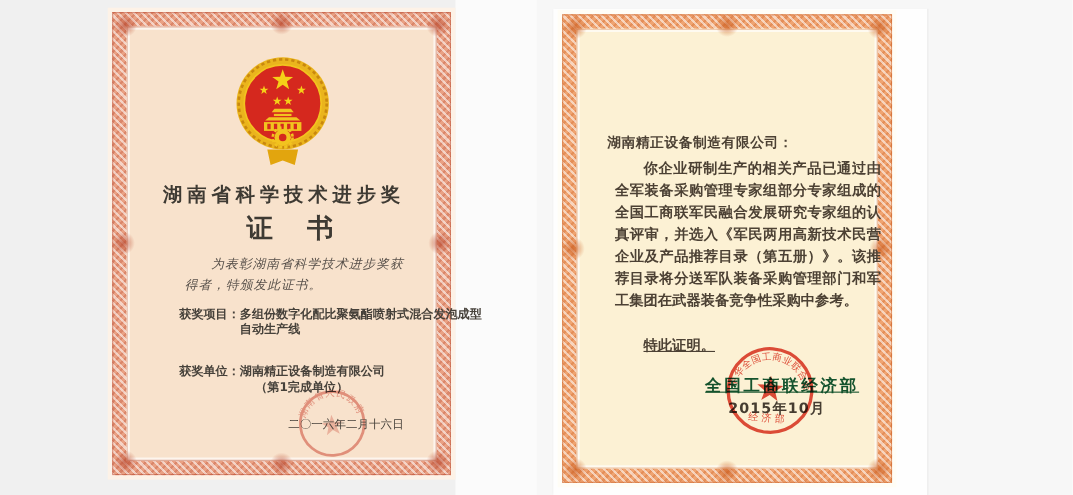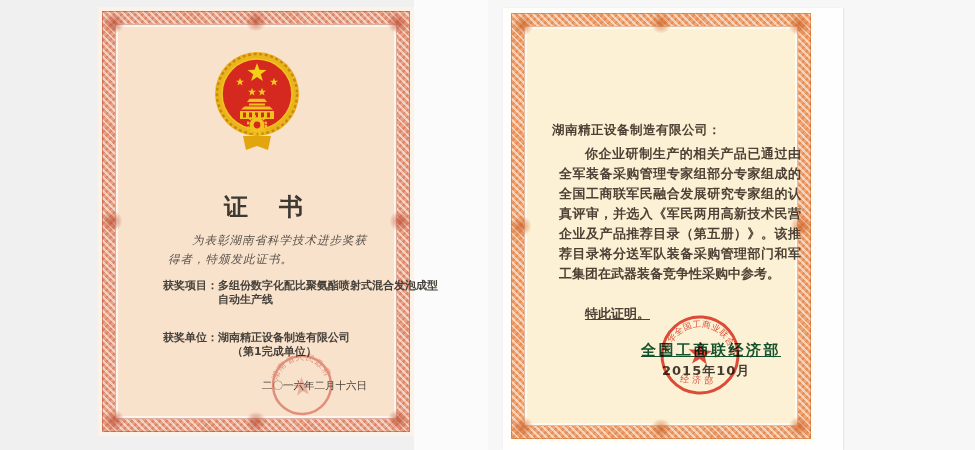--- a/index.html
+++ b/index.html
@@ -96,20 +96,21 @@
       <rect x="31" y="64.5" width="3" height="5" fill="#d5281e"></rect>
       <rect x="37" y="64.5" width="3" height="5" fill="#d5281e"></rect>
       <rect x="43" y="64.5" width="3" height="5" fill="#d5281e"></rect>
       <rect x="49" y="64.5" width="3" height="5" fill="#d5281e"></rect>
       <rect x="55" y="64.5" width="3" height="5" fill="#d5281e"></rect>
       <circle cx="45" cy="77" r="7.5" fill="#f2c31f"></circle>
       <circle cx="45" cy="77" r="9" fill="none" stroke="#f2c31f" stroke-width="2.4" stroke-dasharray="2.6 2.2"></circle>
       <circle cx="45" cy="77" r="3.4" fill="#d5281e"></circle>
     </svg>
 
+    <div class="lt-title">湖南省科学技术进步奖</div>
     <div class="lt-sub">证书</div>
     <div class="lt-dedication">为表彰湖南省科学技术进步奖获得者，特颁发此证书。</div>
 
     <div class="lt-field lt-f1"><span>获奖项目：</span><span>多组份数字化配比聚氨酯喷射式混合发泡成型自动生产线</span></div>
     <div class="lt-field lt-f3"><span>获奖单位：</span><span>湖南精正设备制造有限公司</span><span class="lt-note">（第1完成单位）</span></div>
 
     <svg class="seal-left" viewBox="0 0 64 64">
       <circle cx="32" cy="32" r="29" fill="none" stroke="#cf4433" stroke-width="2.5"></circle>
       <defs>
           <path id="lArc" d="M 7,32 A 25,25 0 1 1 57,32" fill="none"></path>

